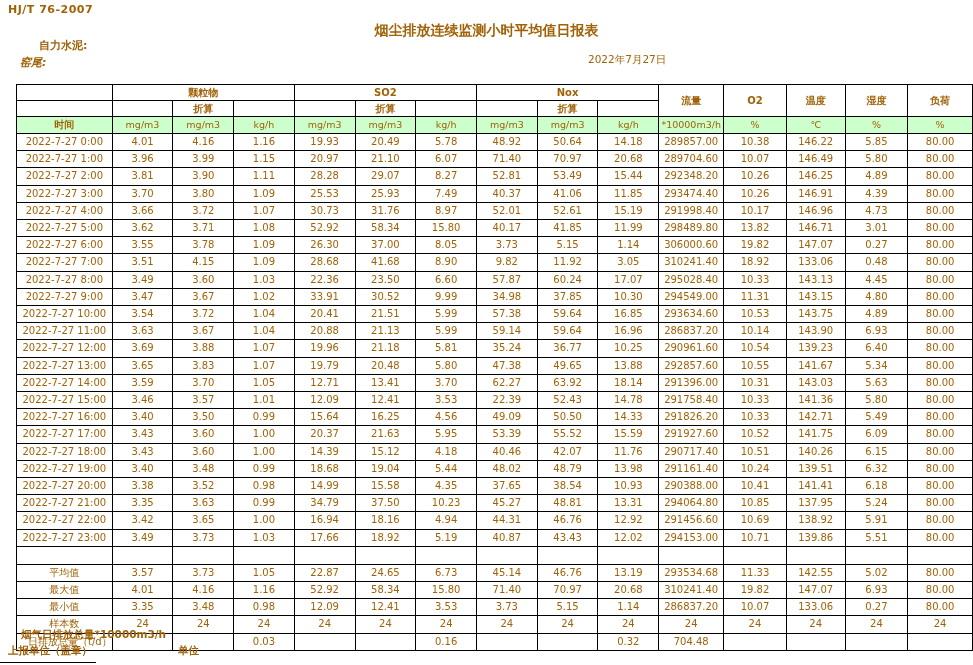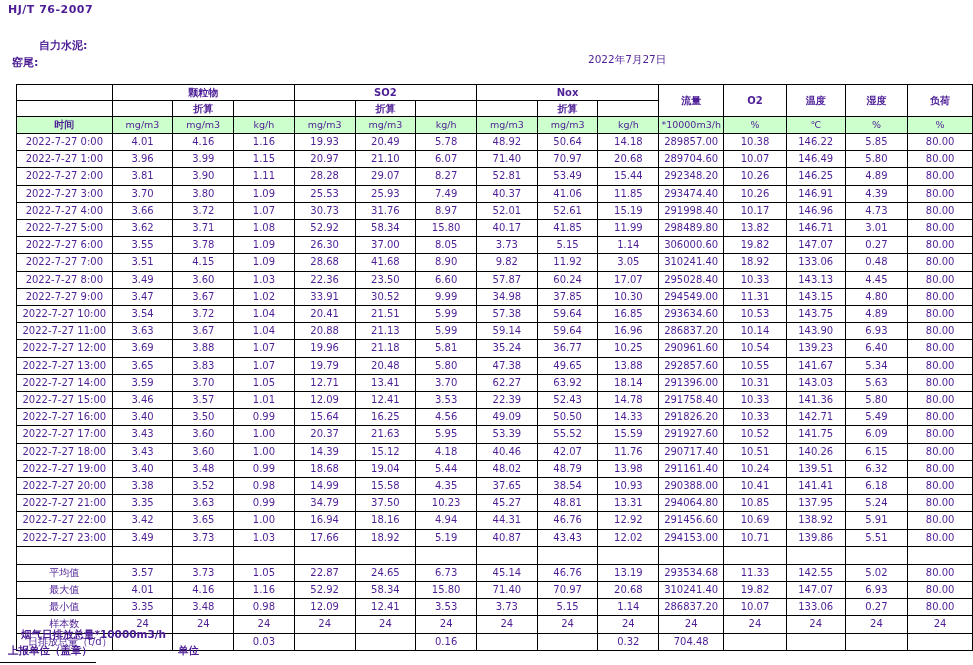--- a/index.html
+++ b/index.html
@@ -1,23 +1,23 @@
 <!DOCTYPE html>
 <html><head>
 <meta charset="utf-8">
 <style>
   html,body { margin:0; padding:0; background:#fff; }
   .page {
     position:relative; width:973px; height:665px; background:#ffffff;
-    font-family:"DejaVu Sans", sans-serif; color:#4c1d95; overflow:hidden;
+    font-family:"DejaVu Sans", sans-serif; color:#a16207; overflow:hidden;
   }
   .std-no { position:absolute; left:8px; top:3px; font-size:11px; font-weight:bold; letter-spacing:0.5px; }
   .title  { position:absolute; left:0; top:22px; width:973px; text-align:center; font-size:14px; font-weight:bold; }
   .company{ position:absolute; left:8px; top:38px; font-size:11px; font-weight:bold;margin-left:31px; }
-  .kiln   { position:absolute; left:12px; top:55px; font-size:11px; font-weight:bold; }
+  .kiln   { position:absolute; left:20px; top:55px; font-size:11px; font-weight:bold;font-style:italic; }
   .date   { position:absolute; left:588px; top:53px; font-size:10.5px; }
 
   table.report { position:absolute; left:8px; top:84px; border-collapse:collapse; table-layout:fixed;margin-left:8px; }
   table.report td {
     border:1px solid #000; text-align:center; vertical-align:middle;
     font-size:10px; padding:0; overflow:hidden; white-space:nowrap;
     height:16.2px; line-height:16.2px;
   }
   tr.h1 td, tr.h2 td { height:15px; line-height:15px; font-weight:bold; font-size:10px; }
   tr.h3 td { background:#ccffcc; height:16px; line-height:16px; font-size:9.5px;text-align:center; }
@@ -30,20 +30,21 @@
   .foot-note { position:absolute; left:8px; top:628px; font-size:10.5px; font-weight:bold;margin-left:13px; }
   .foot-line { position:absolute; left:8px; top:644px; font-size:10.5px; font-weight:bold; }
   .foot-unit { position:absolute; left:178px; top:644px; font-size:10.5px; font-weight:bold; }
   .bottom-rule { position:absolute; left:0; top:662px; width:96px; border-top:1px solid #000; }
 </style>
 </head>
 <body>
 
 <div class="page">
   <div class="std-no">HJ/T  76-2007</div>
+  <div class="title">烟尘排放连续监测小时平均值日报表</div>
   <div class="company">自力水泥:</div>
   <div class="kiln">窑尾:</div>
   <div class="date">2022年7月27日</div>
 
   <table class="report">
       <colgroup>
         <col style="width:95px">
         <col style="width:61px">
         <col style="width:61px">
         <col style="width:61px">

